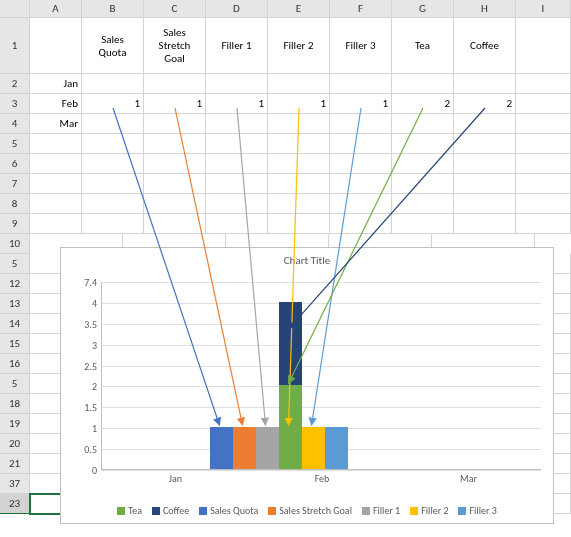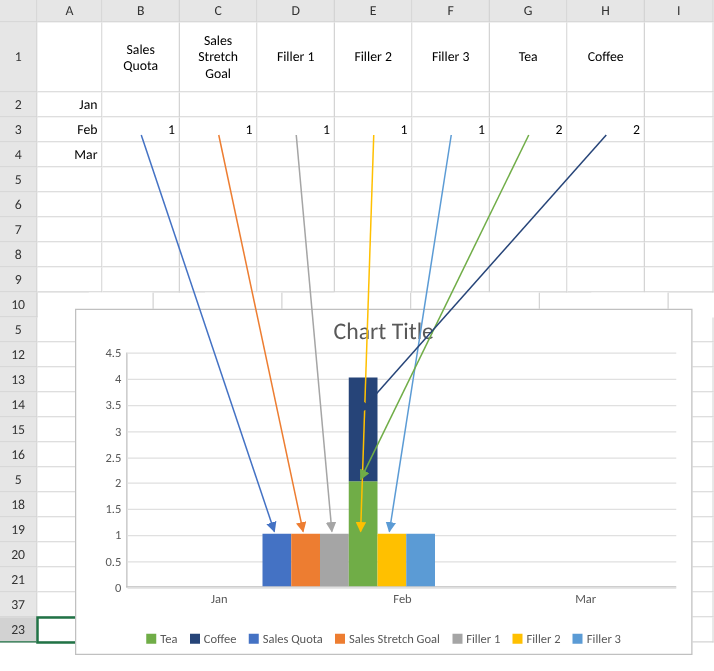--- a/index.html
+++ b/index.html
@@ -67,21 +67,21 @@
     position: absolute;
     left: 60px;
     top: 247px;
     width: 494px;
     height: 277px;
     background: #fff;
     border: 1px solid #c0c0c0;
   }
   .chart-title {
     text-align: center;
-    font-size: 19px;
+    font-size: 11px;
     color: #595959;
     padding: 6px 0 2px 0;
   }
   .plot-area {
     position: absolute;
     left: 40px;
     top: 34px;
     width: 440px;
     height: 188px;
     border-left: 1px solid #bfbfbf;
@@ -441,21 +441,21 @@
       <div class="ytick" style="top: 104.444px;">2</div>
       <div class="gridline" style="top: 83.5556px;"></div>
       <div class="ytick" style="top: 83.5556px;">2.5</div>
       <div class="gridline" style="top: 62.6667px;"></div>
       <div class="ytick" style="top: 62.6667px;">3</div>
       <div class="gridline" style="top: 41.7778px;"></div>
       <div class="ytick" style="top: 41.7778px;">3.5</div>
       <div class="gridline" style="top: 20.8889px;"></div>
       <div class="ytick" style="top: 20.8889px;">4</div>
       <div class="gridline" style="top: 0px;"></div>
-      <div class="ytick" style="top: 0px;">4.5</div>
+      <div class="ytick" style="top: 0px;">7.4</div>
       <div class="xcat" style="left: 73.48px;">Jan</div>
       <div class="xcat" style="left: 220px;">Feb</div>
       <div class="xcat" style="left: 366.52px;">Mar</div>
       <div class="bar" style="left: 108px; width: 23px; height: 41.7778px; bottom: 0px; background: rgb(68, 114, 196);"></div>
       <div class="bar" style="left: 131px; width: 23px; height: 41.7778px; bottom: 0px; background: rgb(237, 125, 49);"></div>
       <div class="bar" style="left: 154px; width: 23px; height: 41.7778px; bottom: 0px; background: rgb(165, 165, 165);"></div>
       <div class="bar" style="left: 177px; width: 23px; height: 83.5556px; bottom: 0px; background: rgb(112, 173, 71);"></div>
       <div class="bar" style="left: 177px; width: 23px; height: 83.5556px; bottom: 83.5556px; background: rgb(38, 68, 120);"></div>
       <div class="bar" style="left: 200px; width: 23px; height: 41.7778px; bottom: 0px; background: rgb(255, 192, 0);"></div>
       <div class="bar" style="left: 223px; width: 23px; height: 41.7778px; bottom: 0px; background: rgb(91, 155, 213);"></div>

